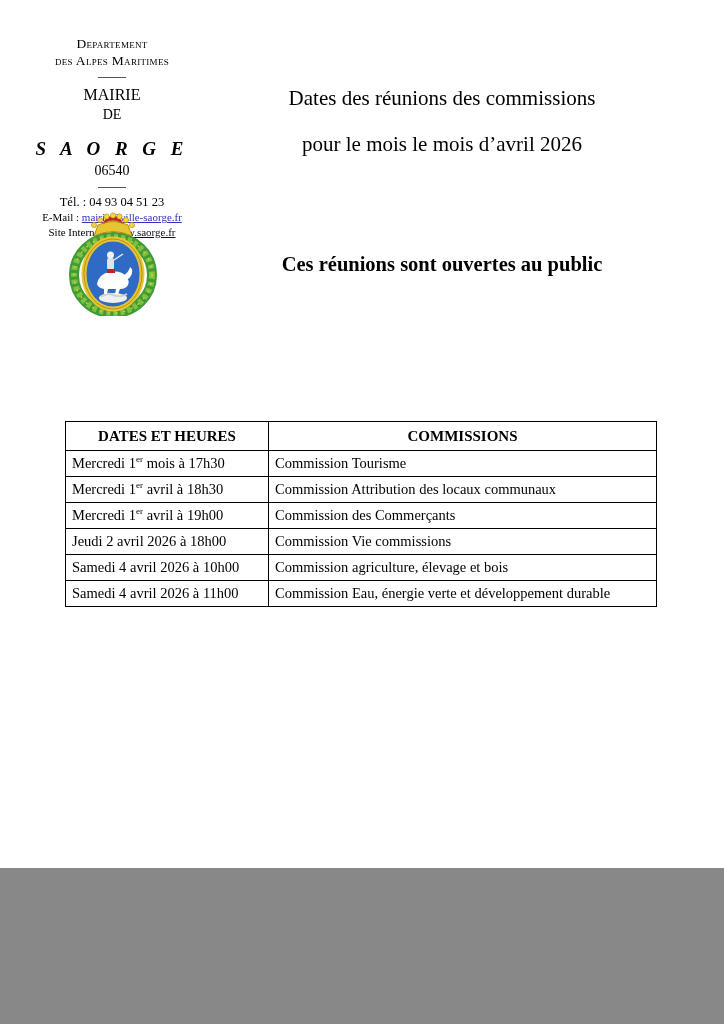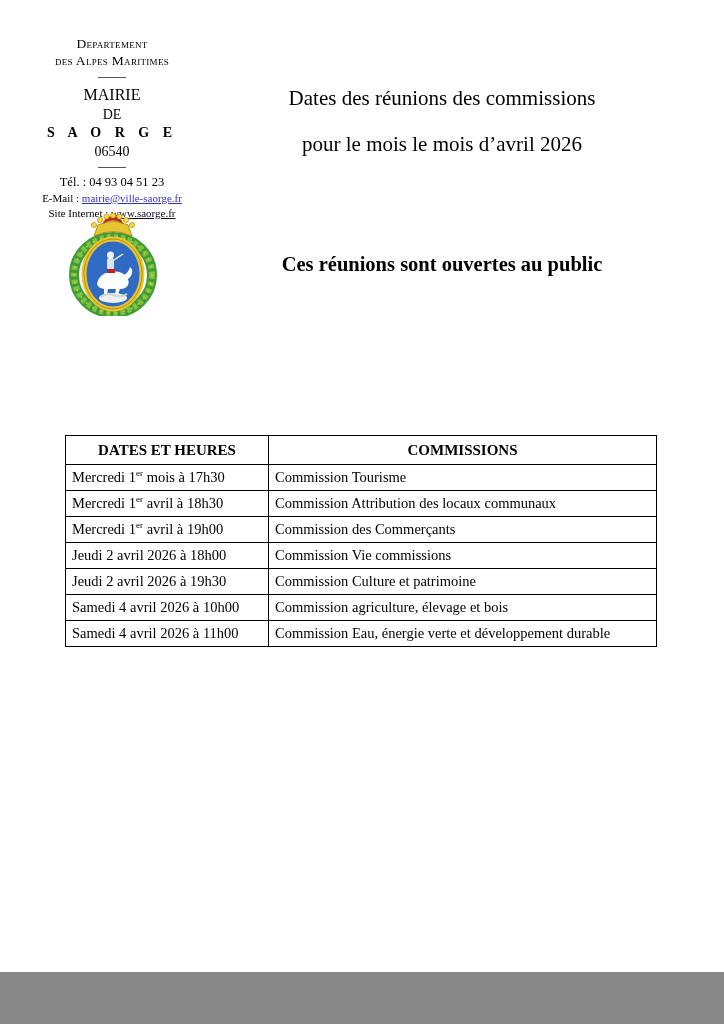--- a/index.html
+++ b/index.html
@@ -1,20 +1,20 @@
 <!DOCTYPE html>
 <html><head>
 <meta charset="utf-8">
 <style>
   * { margin: 0; padding: 0; box-sizing: border-box; }
   html, body { background: #888; }
   .page {
     position: relative;
     width: 724px;
-    height: 972px;
+    height: 868px;
     margin: 0 auto;
     background: #ffffff;
     font-family: "Liberation Serif", serif;
     color: #000;
     overflow: hidden;
     padding-left: 8px;
   }
 
   
   .org-block {
@@ -31,21 +31,21 @@
     letter-spacing: 0.3px;
   }
   .rule {
     width: 28px;
     height: 0;
     border-top: 1px solid #555;
     margin: 7px auto 7px auto;
   }
   .mairie { font-size: 16px; margin-top: 2px; text-align: center; }
   .de { font-size: 14px; margin-top: 1px; }
-  .city { font-size: 14px; font-weight: bold; letter-spacing: 5px; margin-top: 1px; }
+  .city { font-size: 19px; font-weight: bold; letter-spacing: 5px; margin-top: 14px; font-style: italic; }
   .cp { font-size: 14px; margin-top: 1px; }
   .phone { font-size: 12.5px; margin-top: 2px; }
   .contact-line { font-size: 11px; margin-top: 1px; }
   a.email-link { color: #3333bb; text-decoration: underline; }
   a.site-link { color: #111122; text-decoration: underline; }
 
   
   .crest {
     position: absolute;
     left: 62px;
@@ -72,21 +72,21 @@
     width: 420px;
     text-align: center;
     font-weight: bold;
     font-size: 20.5px;
   }
 
   
   table.meetings {
     position: absolute;
     left: 65px;
-    top: 435px;
+    top: 421px;
     width: 592px;
     border-collapse: collapse;
     font-size: 14.5px;
   }
   table.meetings th, table.meetings td {
     border: 1px solid #000;
     padding: 2px 6px;
     height: 26px;
     vertical-align: middle;
   }
@@ -175,24 +175,20 @@
       </tr>
       <tr>
         <td class="date-cell"><span>Mercredi 1</span><sup>er</sup><span> avril à 19h00</span></td>
         <td>Commission des Commerçants</td>
       </tr>
       <tr>
         <td class="date-cell"><span>Jeudi 2 avril 2026 à 18h00</span><sup></sup><span></span></td>
         <td>Commission Vie commissions</td>
       </tr>
       <tr>
-        <td class="date-cell"><span>Jeudi 2 avril 2026 à 19h30</span><sup></sup><span></span></td>
-        <td>Commission Culture et patrimoine</td>
-      </tr>
-      <tr>
         <td class="date-cell"><span>Samedi 4 avril 2026 à 10h00</span><sup></sup><span></span></td>
         <td>Commission agriculture, élevage et bois</td>
       </tr>
       <tr>
         <td class="date-cell"><span>Samedi 4 avril 2026 à 11h00</span><sup></sup><span></span></td>
         <td>Commission Eau, énergie verte et développement durable</td>
       </tr>
     </tbody>
   </table>
 

